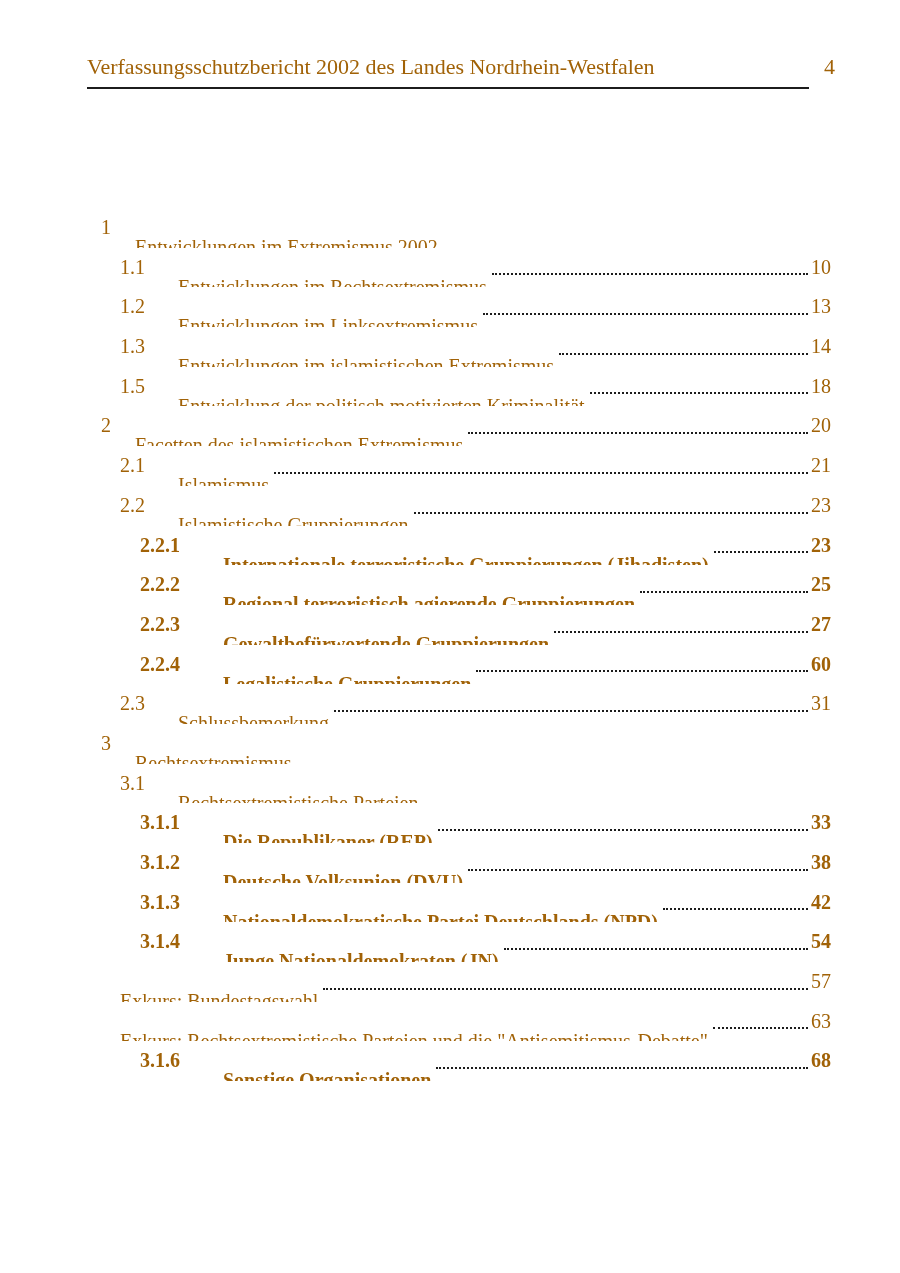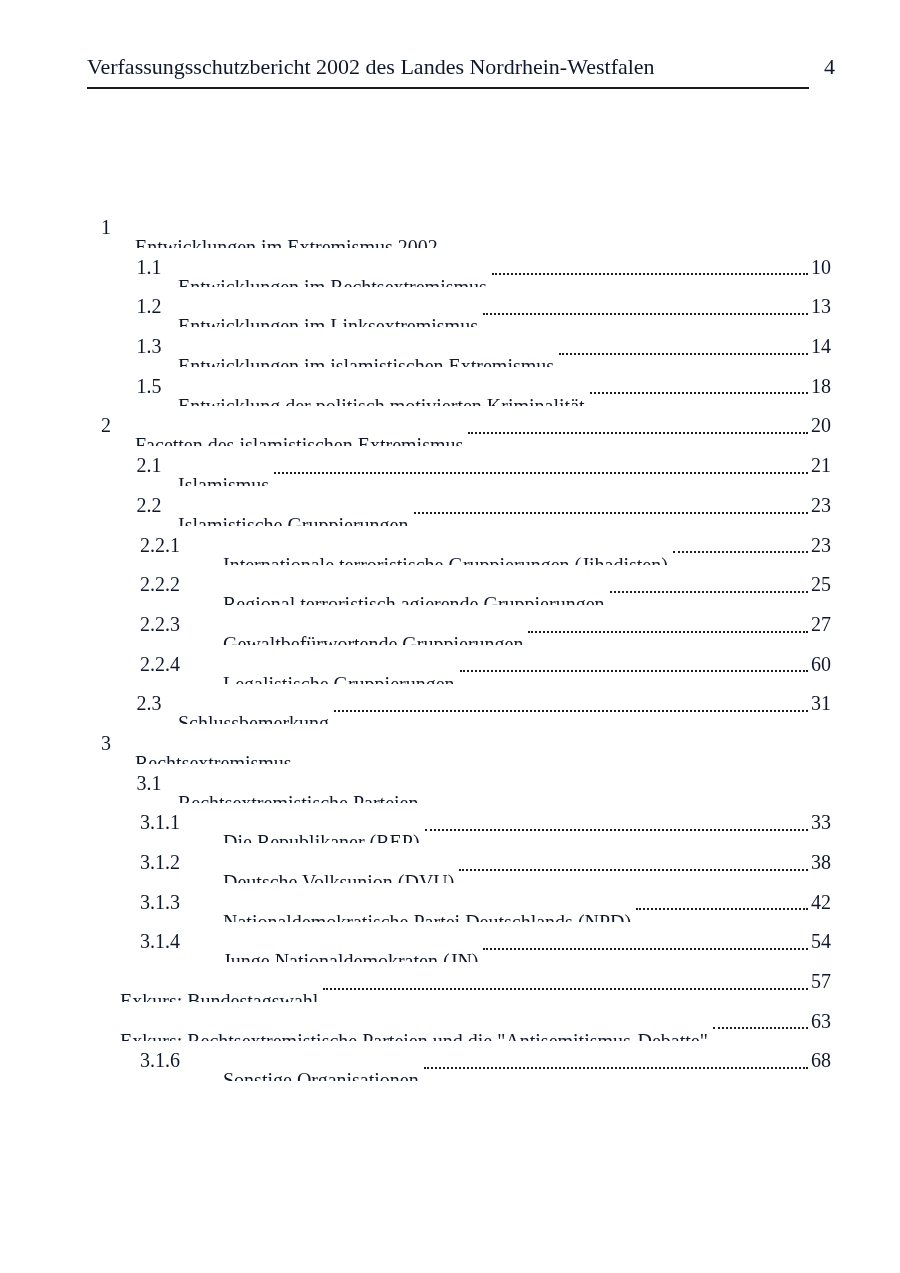--- a/index.html
+++ b/index.html
@@ -5,21 +5,21 @@
   html, body {
     margin: 0;
     padding: 0;
     background: #ffffff;
   }
   .page {
     position: relative;
     width: 900px;
     height: 1273px;
     background: #ffffff;
-    color: #0f172a;
+    color: #a16207;
     font-family: "Liberation Serif", "DejaVu Serif", serif;
     overflow: hidden;
   }
   
   .header {
     display: flex;
     align-items: flex-end;
     margin: 54px 65px 0 87px;
   }
   .header-title {
@@ -45,22 +45,22 @@
     height: 39.7px;
   }
   .toc-row > span {
     line-height: 39.7px;
     font-size: 20px;
     white-space: nowrap;
   }
   .num   { flex: 0 0 auto; }
   .l1 > .num { width: 34px; }
   .l2        { padding-left: 19px; }
-  .l2 > .num { width: 58px; text-align: center; }
-  .l3        { padding-left: 39px; }
+  .l2 > .num { width: 58px; }
+  .l3        { padding-left: 39px; font-weight: bold; }
   .l3 > .num { width: 83px; }
   .ex        { padding-left: 19px; }
   .title {
     flex: 0 1 auto;
     min-width: 0;
     overflow: hidden;
     margin-top: 20px;
   }
   .leader {
     flex: 1 1 12px;

